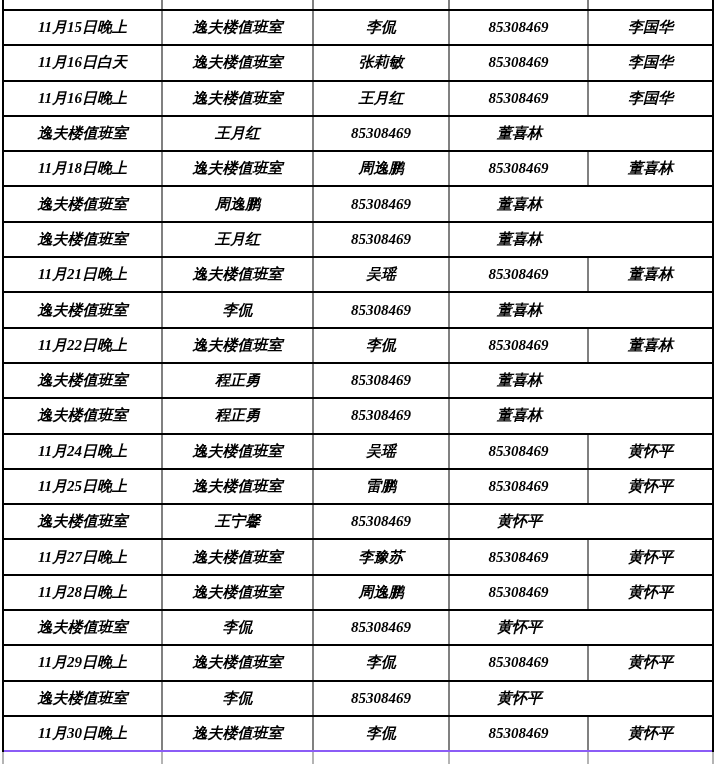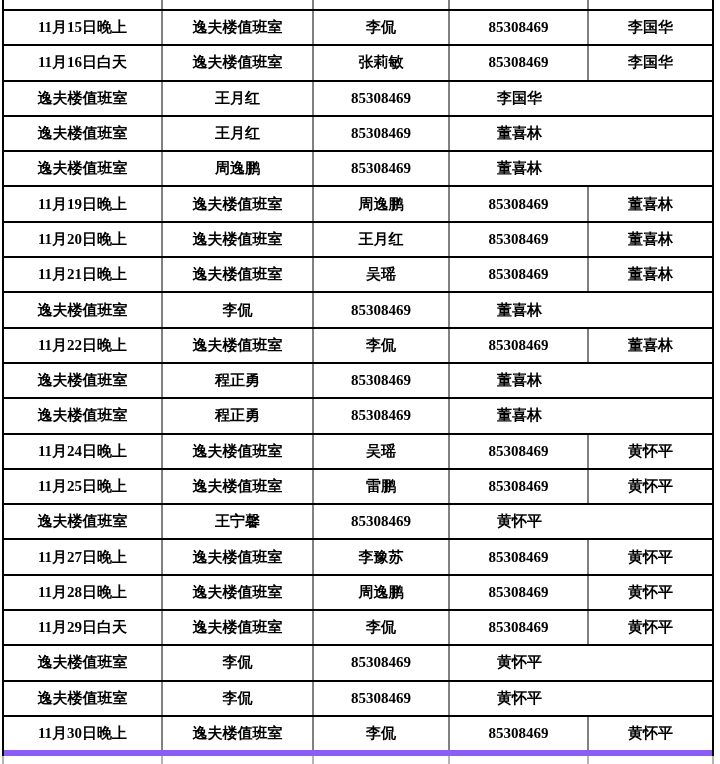--- a/index.html
+++ b/index.html
@@ -21,27 +21,28 @@
     border-left: 2px solid #000;
     border-right: 2px solid #000;
     box-sizing: border-box;
   }
   .row {
     display: grid;
     grid-template-columns: 159px 151px 136px 139px 123px;
     border-top: 2px solid #000;
     height: 33.3px;
     box-sizing: content-box;
+    font-style: italic;
   }
   .row.partial-top {
     border-top: none;
     height: 9px;
   }
   .row.last {
-    border-bottom: 6px solid #8b5cf6;
+    border-bottom: 2px solid #8b5cf6;
     text-align: center;
   }
   .cell {
     box-sizing: border-box;
     border-right: 2px solid #808080;
     display: flex;
     align-items: center;
     justify-content: center;
     font-size: 15px;
     font-weight: bold;
@@ -89,46 +90,46 @@
     <div class="cell">李国华</div>
   </div>
         <div class="row">
     <div class="cell">11月16日白天</div>
     <div class="cell">逸夫楼值班室</div>
     <div class="cell">张莉敏</div>
     <div class="cell">85308469</div>
     <div class="cell">李国华</div>
   </div>
         <div class="row">
+    <div class="cell">11月16日晚上</div>
     <div class="cell">逸夫楼值班室</div>
     <div class="cell">王月红</div>
     <div class="cell">85308469</div>
     <div class="cell">李国华</div>
   </div>
         <div class="row">
     <div class="cell">逸夫楼值班室</div>
     <div class="cell">王月红</div>
     <div class="cell">85308469</div>
     <div class="cell">董喜林</div>
   </div>
         <div class="row">
+    <div class="cell">11月18日晚上</div>
     <div class="cell">逸夫楼值班室</div>
     <div class="cell">周逸鹏</div>
     <div class="cell">85308469</div>
     <div class="cell">董喜林</div>
   </div>
         <div class="row">
-    <div class="cell">11月19日晚上</div>
     <div class="cell">逸夫楼值班室</div>
     <div class="cell">周逸鹏</div>
     <div class="cell">85308469</div>
     <div class="cell">董喜林</div>
   </div>
         <div class="row">
-    <div class="cell">11月20日晚上</div>
     <div class="cell">逸夫楼值班室</div>
     <div class="cell">王月红</div>
     <div class="cell">85308469</div>
     <div class="cell">董喜林</div>
   </div>
         <div class="row">
     <div class="cell">11月21日晚上</div>
     <div class="cell">逸夫楼值班室</div>
     <div class="cell">吴瑶</div>
     <div class="cell">85308469</div>
@@ -187,27 +188,27 @@
     <div class="cell">黄怀平</div>
   </div>
         <div class="row">
     <div class="cell">11月28日晚上</div>
     <div class="cell">逸夫楼值班室</div>
     <div class="cell">周逸鹏</div>
     <div class="cell">85308469</div>
     <div class="cell">黄怀平</div>
   </div>
         <div class="row">
-    <div class="cell">11月29日白天</div>
-    <div class="cell">逸夫楼值班室</div>
-    <div class="cell">李侃</div>
-    <div class="cell">85308469</div>
-    <div class="cell">黄怀平</div>
-  </div>
-        <div class="row">
+    <div class="cell">逸夫楼值班室</div>
+    <div class="cell">李侃</div>
+    <div class="cell">85308469</div>
+    <div class="cell">黄怀平</div>
+  </div>
+        <div class="row">
+    <div class="cell">11月29日晚上</div>
     <div class="cell">逸夫楼值班室</div>
     <div class="cell">李侃</div>
     <div class="cell">85308469</div>
     <div class="cell">黄怀平</div>
   </div>
         <div class="row">
     <div class="cell">逸夫楼值班室</div>
     <div class="cell">李侃</div>
     <div class="cell">85308469</div>
     <div class="cell">黄怀平</div>

